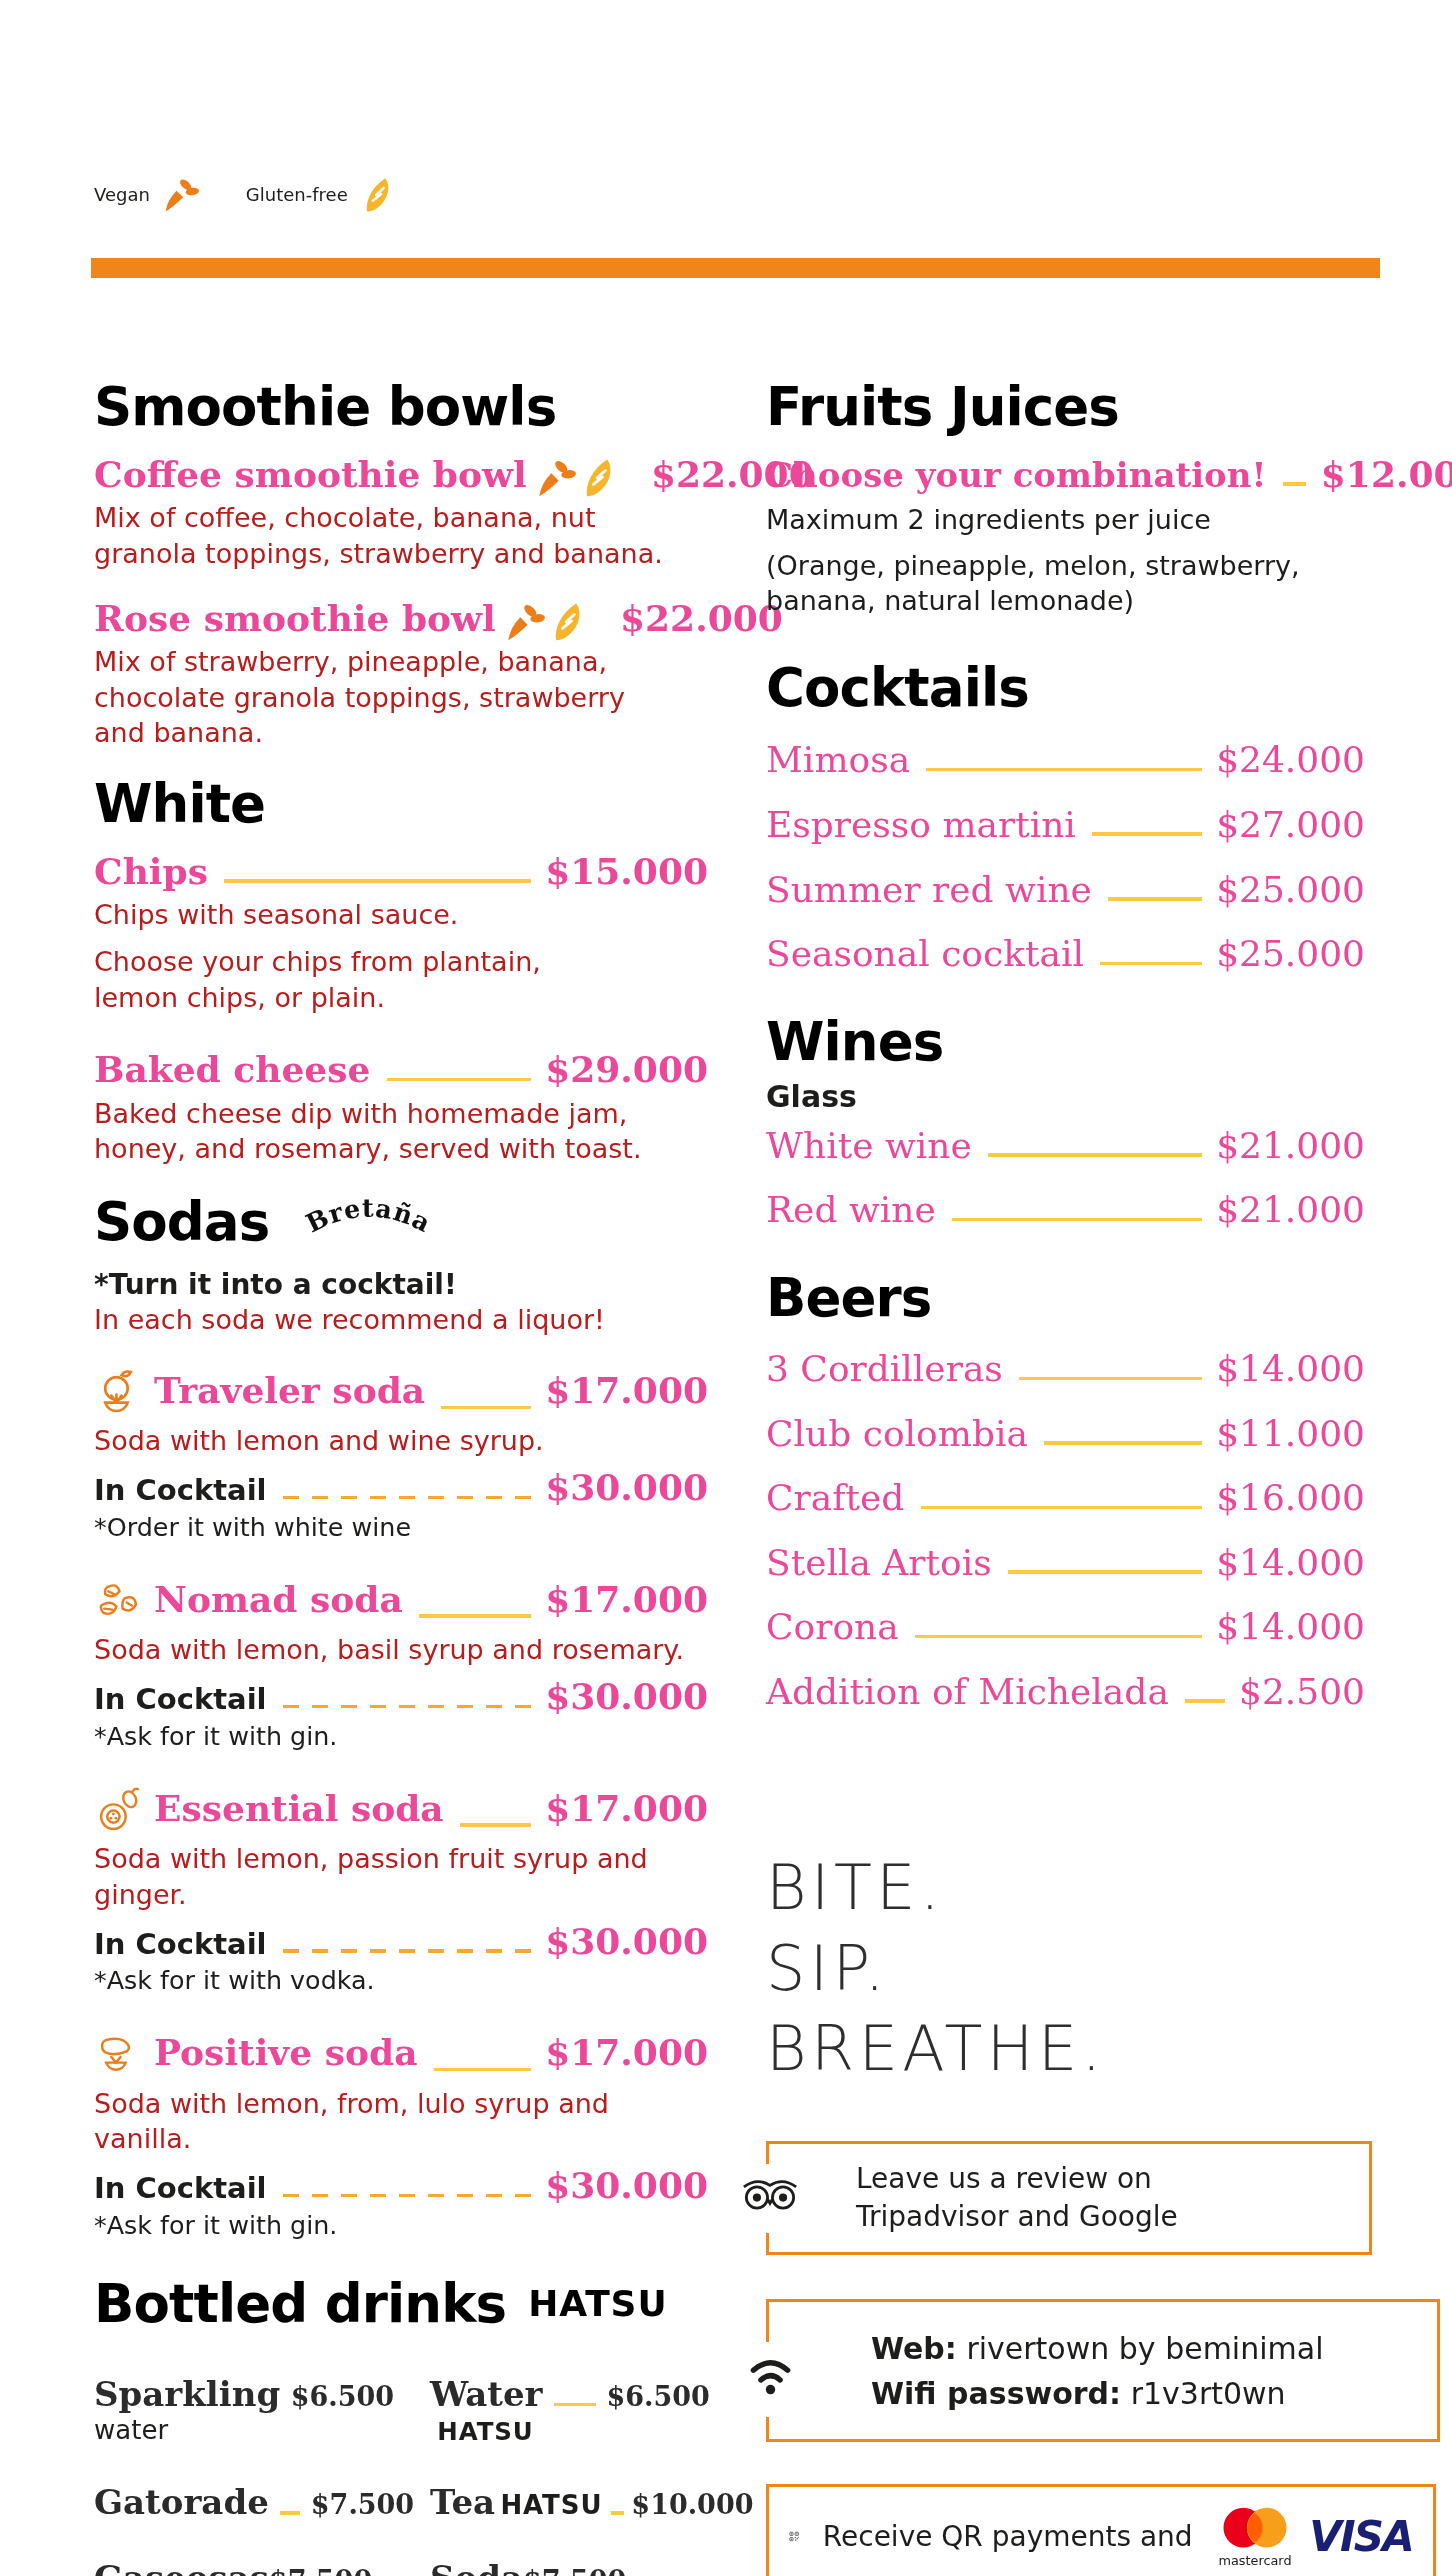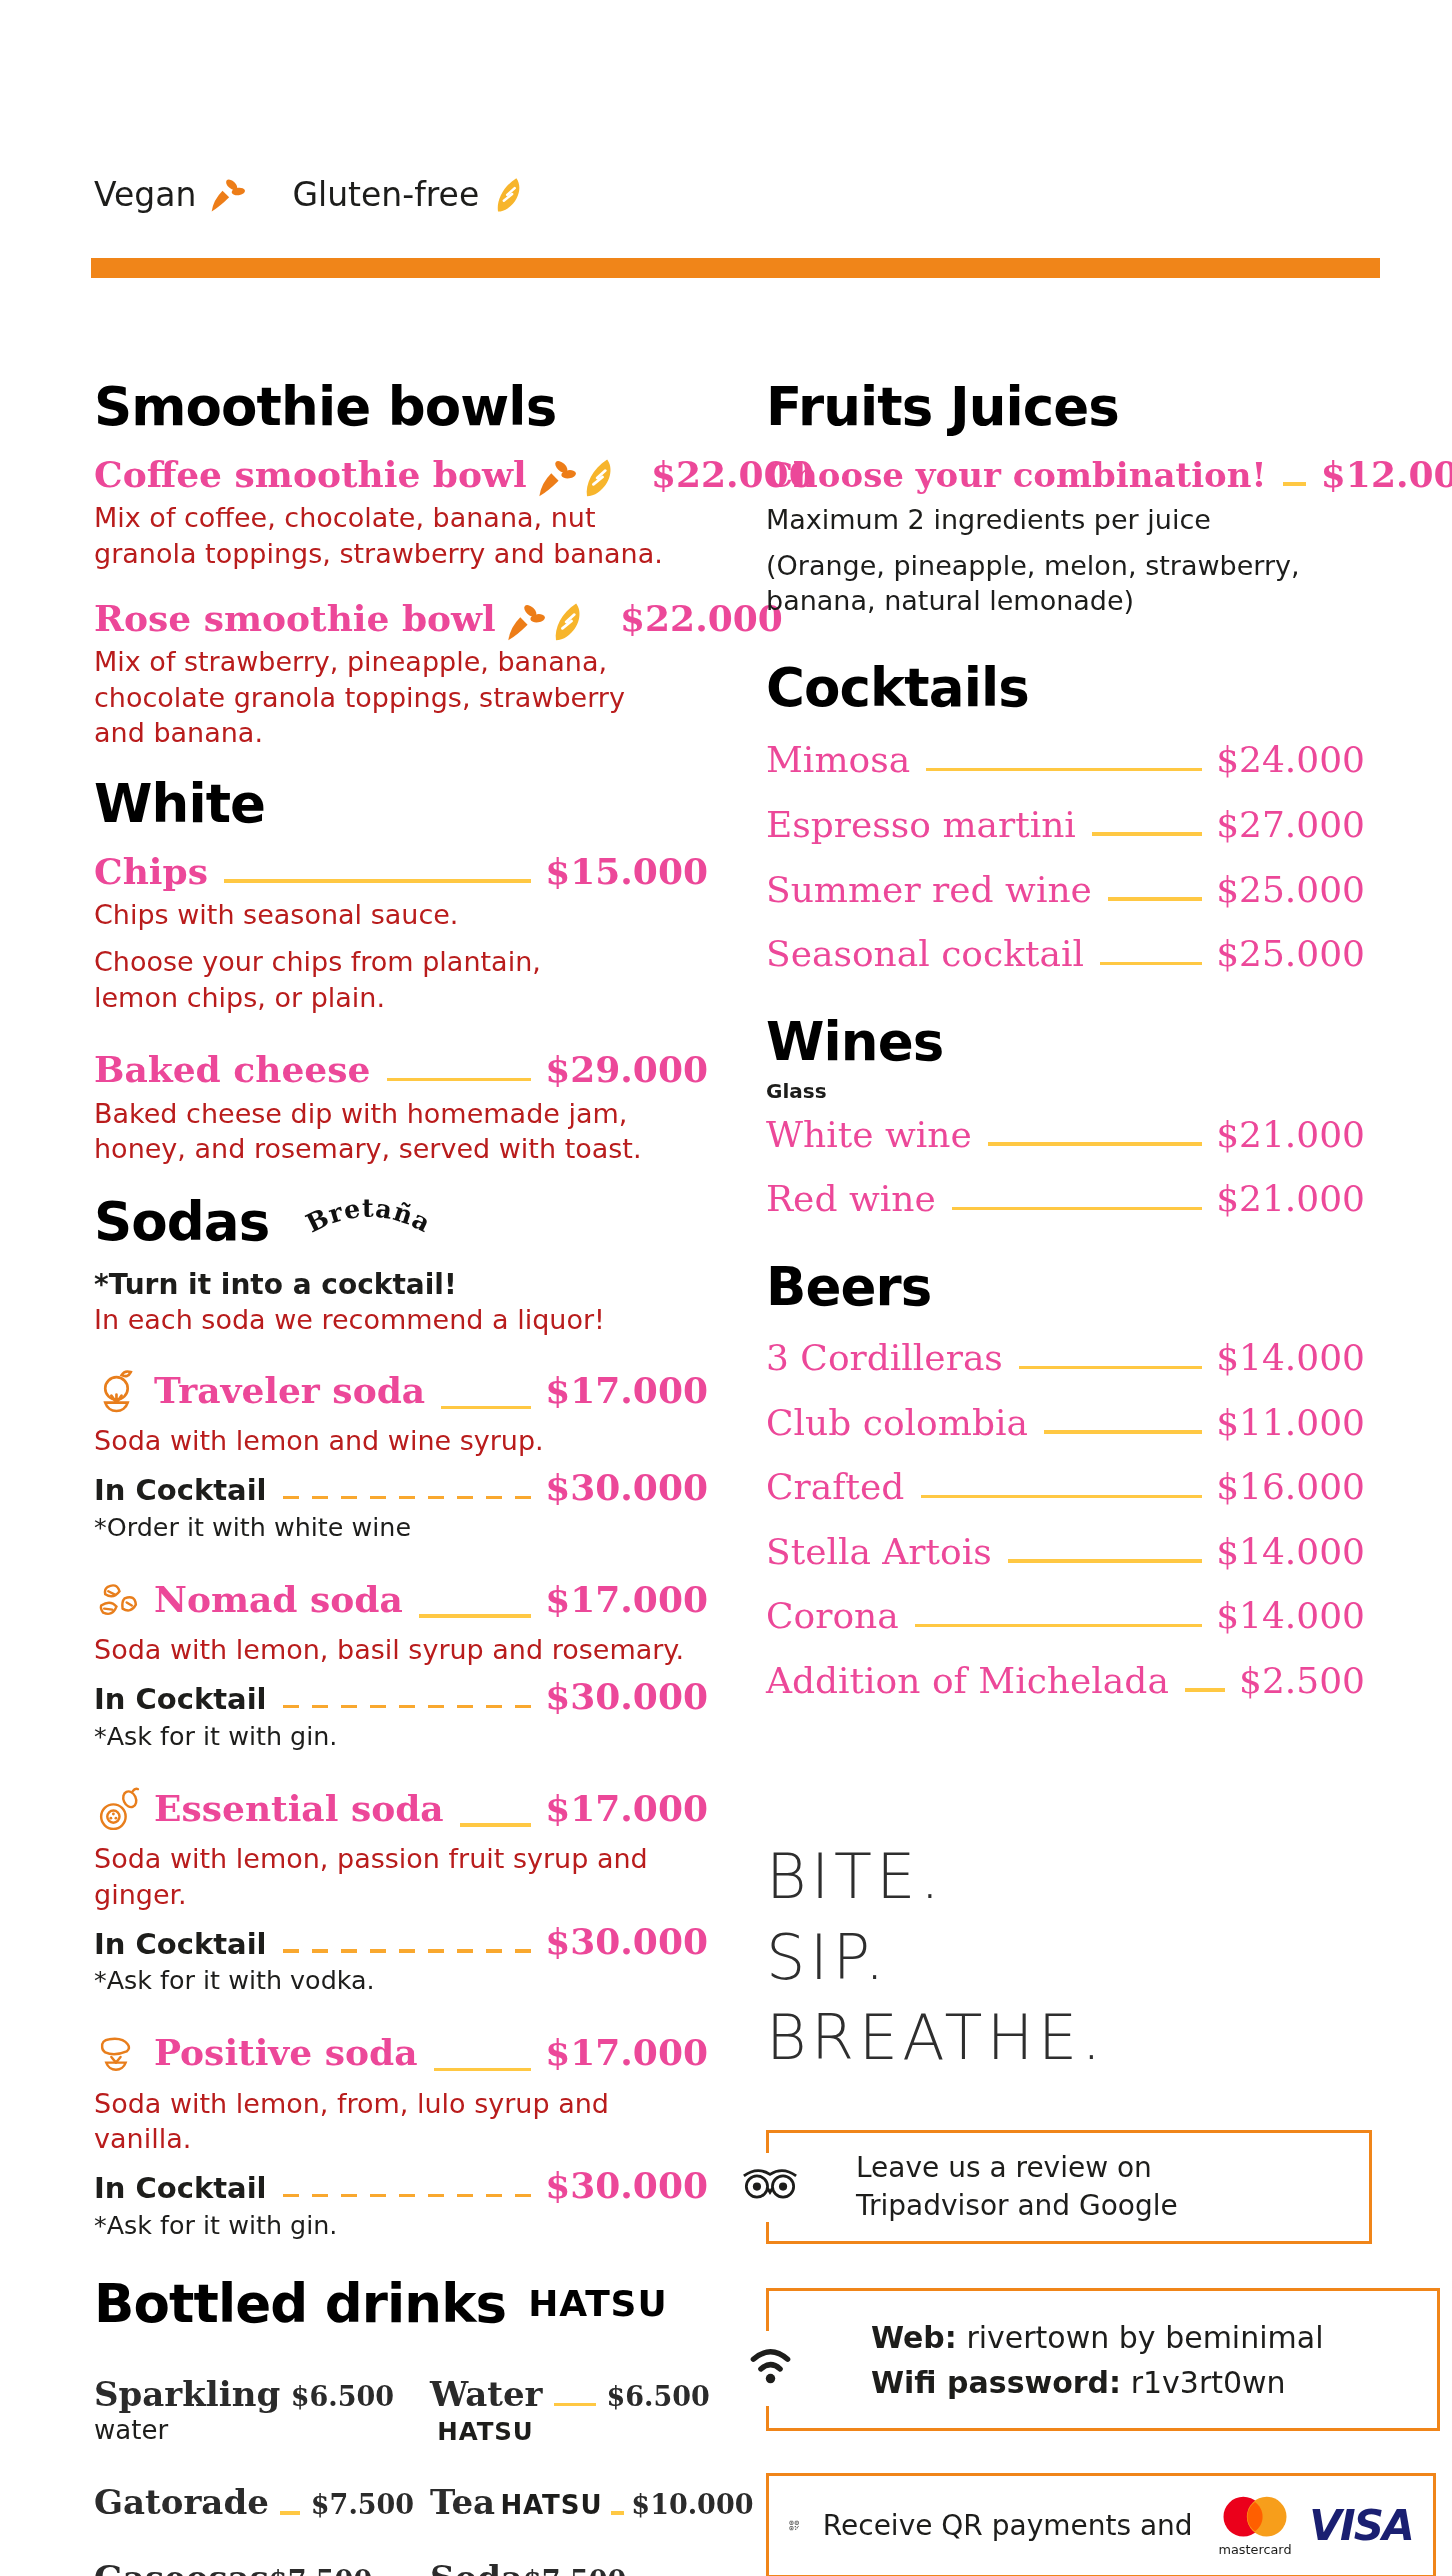--- a/index.html
+++ b/index.html
@@ -1,19 +1,19 @@
 <!DOCTYPE html>
 <html style="font-size:14.5px"><head>
 <meta charset="utf-8">
 <style>
   html,body{margin:0;padding:0;background:#fff;}
   .page{position:relative;width:1452px;height:2576px;background:#ffffff;overflow:hidden;
         color:#1d1d1b;font-family:"DejaVu Sans",sans-serif;}
   
-  .legend{position:absolute;left:94px;top:174px;display:flex;align-items:center;font-size:33px;}
+  .legend{position:absolute;left:94px;top:174px;display:flex;align-items:center;font-size:18px;}
   .legend .lbl{margin-right:9px;}
   .legend .sp{width:47px;}
   .topbar{position:absolute;left:91px;top:258px;width:1289px;height:20px;background:#F08519;}
   
   .cols{position:absolute;left:94px;top:379px;width:1271px;display:grid;
         grid-template-columns:614px 599px;column-gap:58px;}
   h2.sec{font-size:53px;line-height:1.05;font-weight:bold;color:#000;margin:0 0 18px 0;
          font-family:"DejaVu Sans",sans-serif;letter-spacing:-0.9px;display:flex;align-items:center;}
   .row{display:flex;align-items:baseline;}
   .iname,.price{font-family:"DejaVu Serif","Liberation Serif",serif;font-weight:bold;
@@ -34,21 +34,21 @@
   .bgrid{display:grid;grid-template-columns:300px 278px;column-gap:36px;row-gap:36px;margin-top:42px;}
   .bname{font-family:"DejaVu Serif","Liberation Serif",serif;font-weight:bold;font-size:34px;color:#2b2b2b;white-space:nowrap;}
   .bprice{font-family:"DejaVu Serif","Liberation Serif",serif;font-weight:bold;font-size:27px;color:#2b2b2b;white-space:nowrap;}
   .bsub{font-size:26px;margin-top:1.8px;}
   .bbrand{font-size:24.5px;font-weight:bold;letter-spacing:0.9px;margin-top:3.6px;margin-left:7.3px;}
   .bbrand-in{font-size:26px;font-weight:bold;letter-spacing:0.9px;margin:0 5.4px;align-self:baseline;}
   .brow{display:flex;align-items:baseline;}
   .brow .leader{margin:0 11px 7.3px 11px;}
   
   .jline{font-size:27px;margin:7.3px 0 0 0;line-height:1.3;}
-  .glass{font-size:20px;font-weight:bold;margin:1.8px 0 11px 0;}
+  .glass{font-size:30px;font-weight:bold;margin:1.8px 0 11px 0;}
   .rrow{margin-bottom:23.6px;}
   .tagline{margin-top:136px;font-size:62px;line-height:1.3;letter-spacing:4.5px;
            color:#2e2e2e;font-weight:200;}
   .obox{position:relative;border:3.6px solid #F08519;}
   .review{width:497px;margin-top:51px;padding:16.3px 16.3px 16.3px 87px;font-size:28px;line-height:1.35;}
   .owl{position:absolute;left:-34px;top:20px;background:#fff;padding:9px 3.6px;}
   .wifi{width:550px;margin-top:44px;padding:23.6px 16.3px 23.6px 102px;font-size:30px;line-height:1.5;}
   .wifiicon{position:absolute;left:-29px;top:40px;background:#fff;padding:9px 3.6px;}
   .qrbox{width:624px;margin-top:42px;padding:14.5px 20px;display:flex;align-items:center;}
   .qrtext{font-size:28px;margin-left:23.6px;white-space:nowrap;}

